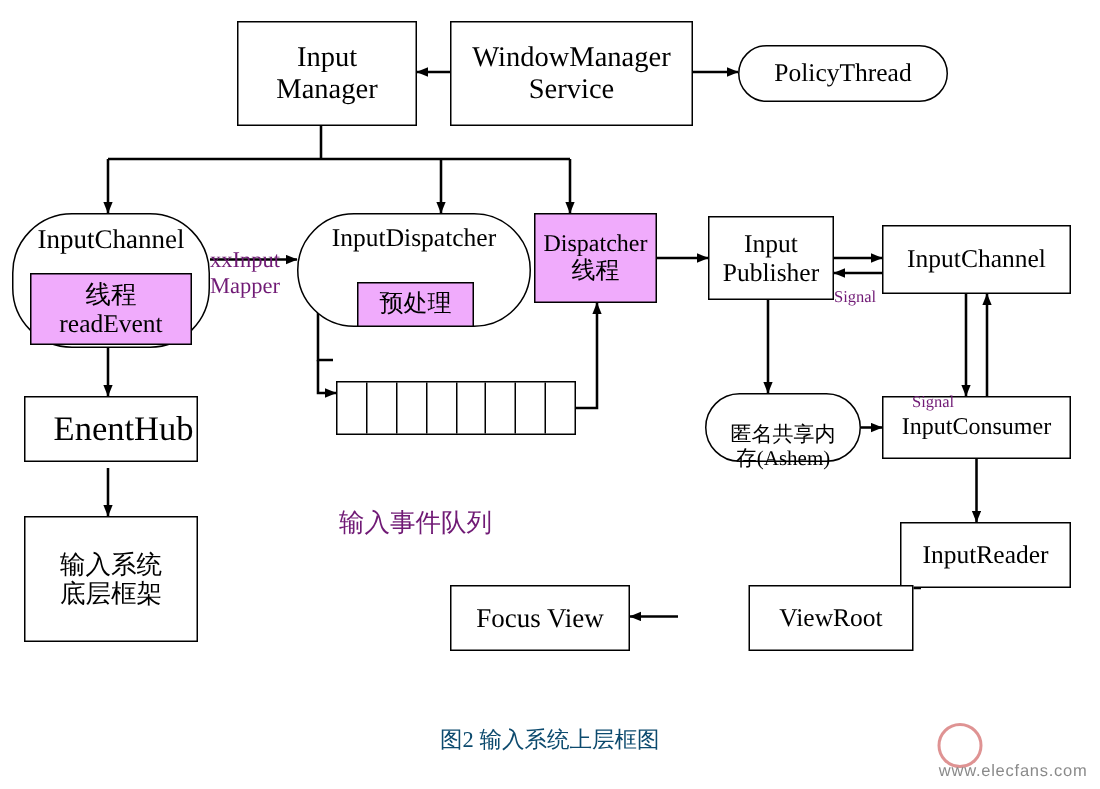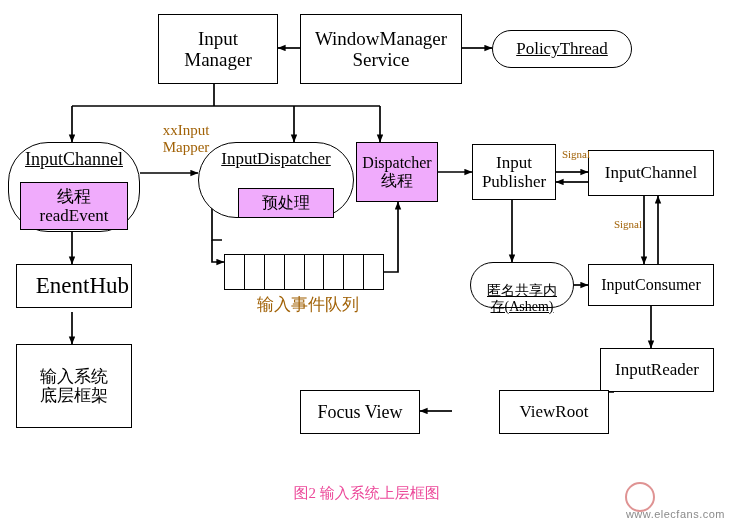--- a/index.html
+++ b/index.html
@@ -18,36 +18,36 @@
     border:1.6px solid #000;
     background:#fff;
     display:flex;
     align-items:center;
     justify-content:center;
     text-align:center;
     line-height:1.12;
     font-family:"Liberation Serif", serif;
   }
   .node.gray{background:#f0abfc;}
-  .node.round{border-radius:40px;text-decoration:underline;}
+  .node.round{border-radius:40px;}
   .node .txt{display:block;padding:0 2px;}
   .label{
     position:absolute;
     font-family:"Liberation Serif", serif;
-    text-align:center;
     line-height:1.1;
-    color:#a16207;
+    color:#701a75;
+    margin-top:44px;
   }
   .caption{
     position:absolute;
     left:0;width:733px;
     text-align:center;
     font-family:"Liberation Serif", serif;
     font-size:15px;
-    color:#ec4899;
+    color:#0c4a6e;
   }
   .queue{
     position:absolute;
     box-sizing:border-box;
     border:1.6px solid #000;
     background:#fff;
     display:flex;
   }
   .queue .cell{
     flex:1 1 auto;
@@ -145,21 +145,21 @@
     <span class="txt">InputChannel</span>
   </div>
   <div class="node gray" style="left:20px;top:182px;width:108px;height:48px;font-size:17px;">
     <span class="txt" style="white-space:pre-line;">线程
 readEvent</span>
   </div>
 
   <div class="node round" style="left:198px;top:142px;width:156px;height:76px;font-size:17px;align-items:flex-start;padding-top:6px;text-align:center;">
     <span class="txt">InputDispatcher</span>
   </div>
-  <div class="node gray" style="left:238px;top:188px;width:96px;height:30px;font-size:16px;">
+  <div class="node gray" style="left:238px;top:188px;width:78px;height:30px;font-size:16px;">
     <span class="txt">预处理</span>
   </div>
 
   <div class="node gray" style="left:356px;top:142px;width:82px;height:60px;font-size:16px;">
     <span class="txt" style="white-space:pre-line;">Dispatcher
 线程</span>
   </div>
 
   <div class="node" style="left:472px;top:144px;width:84px;height:56px;font-size:17px;">
     <span class="txt" style="white-space:pre-line;">Input

